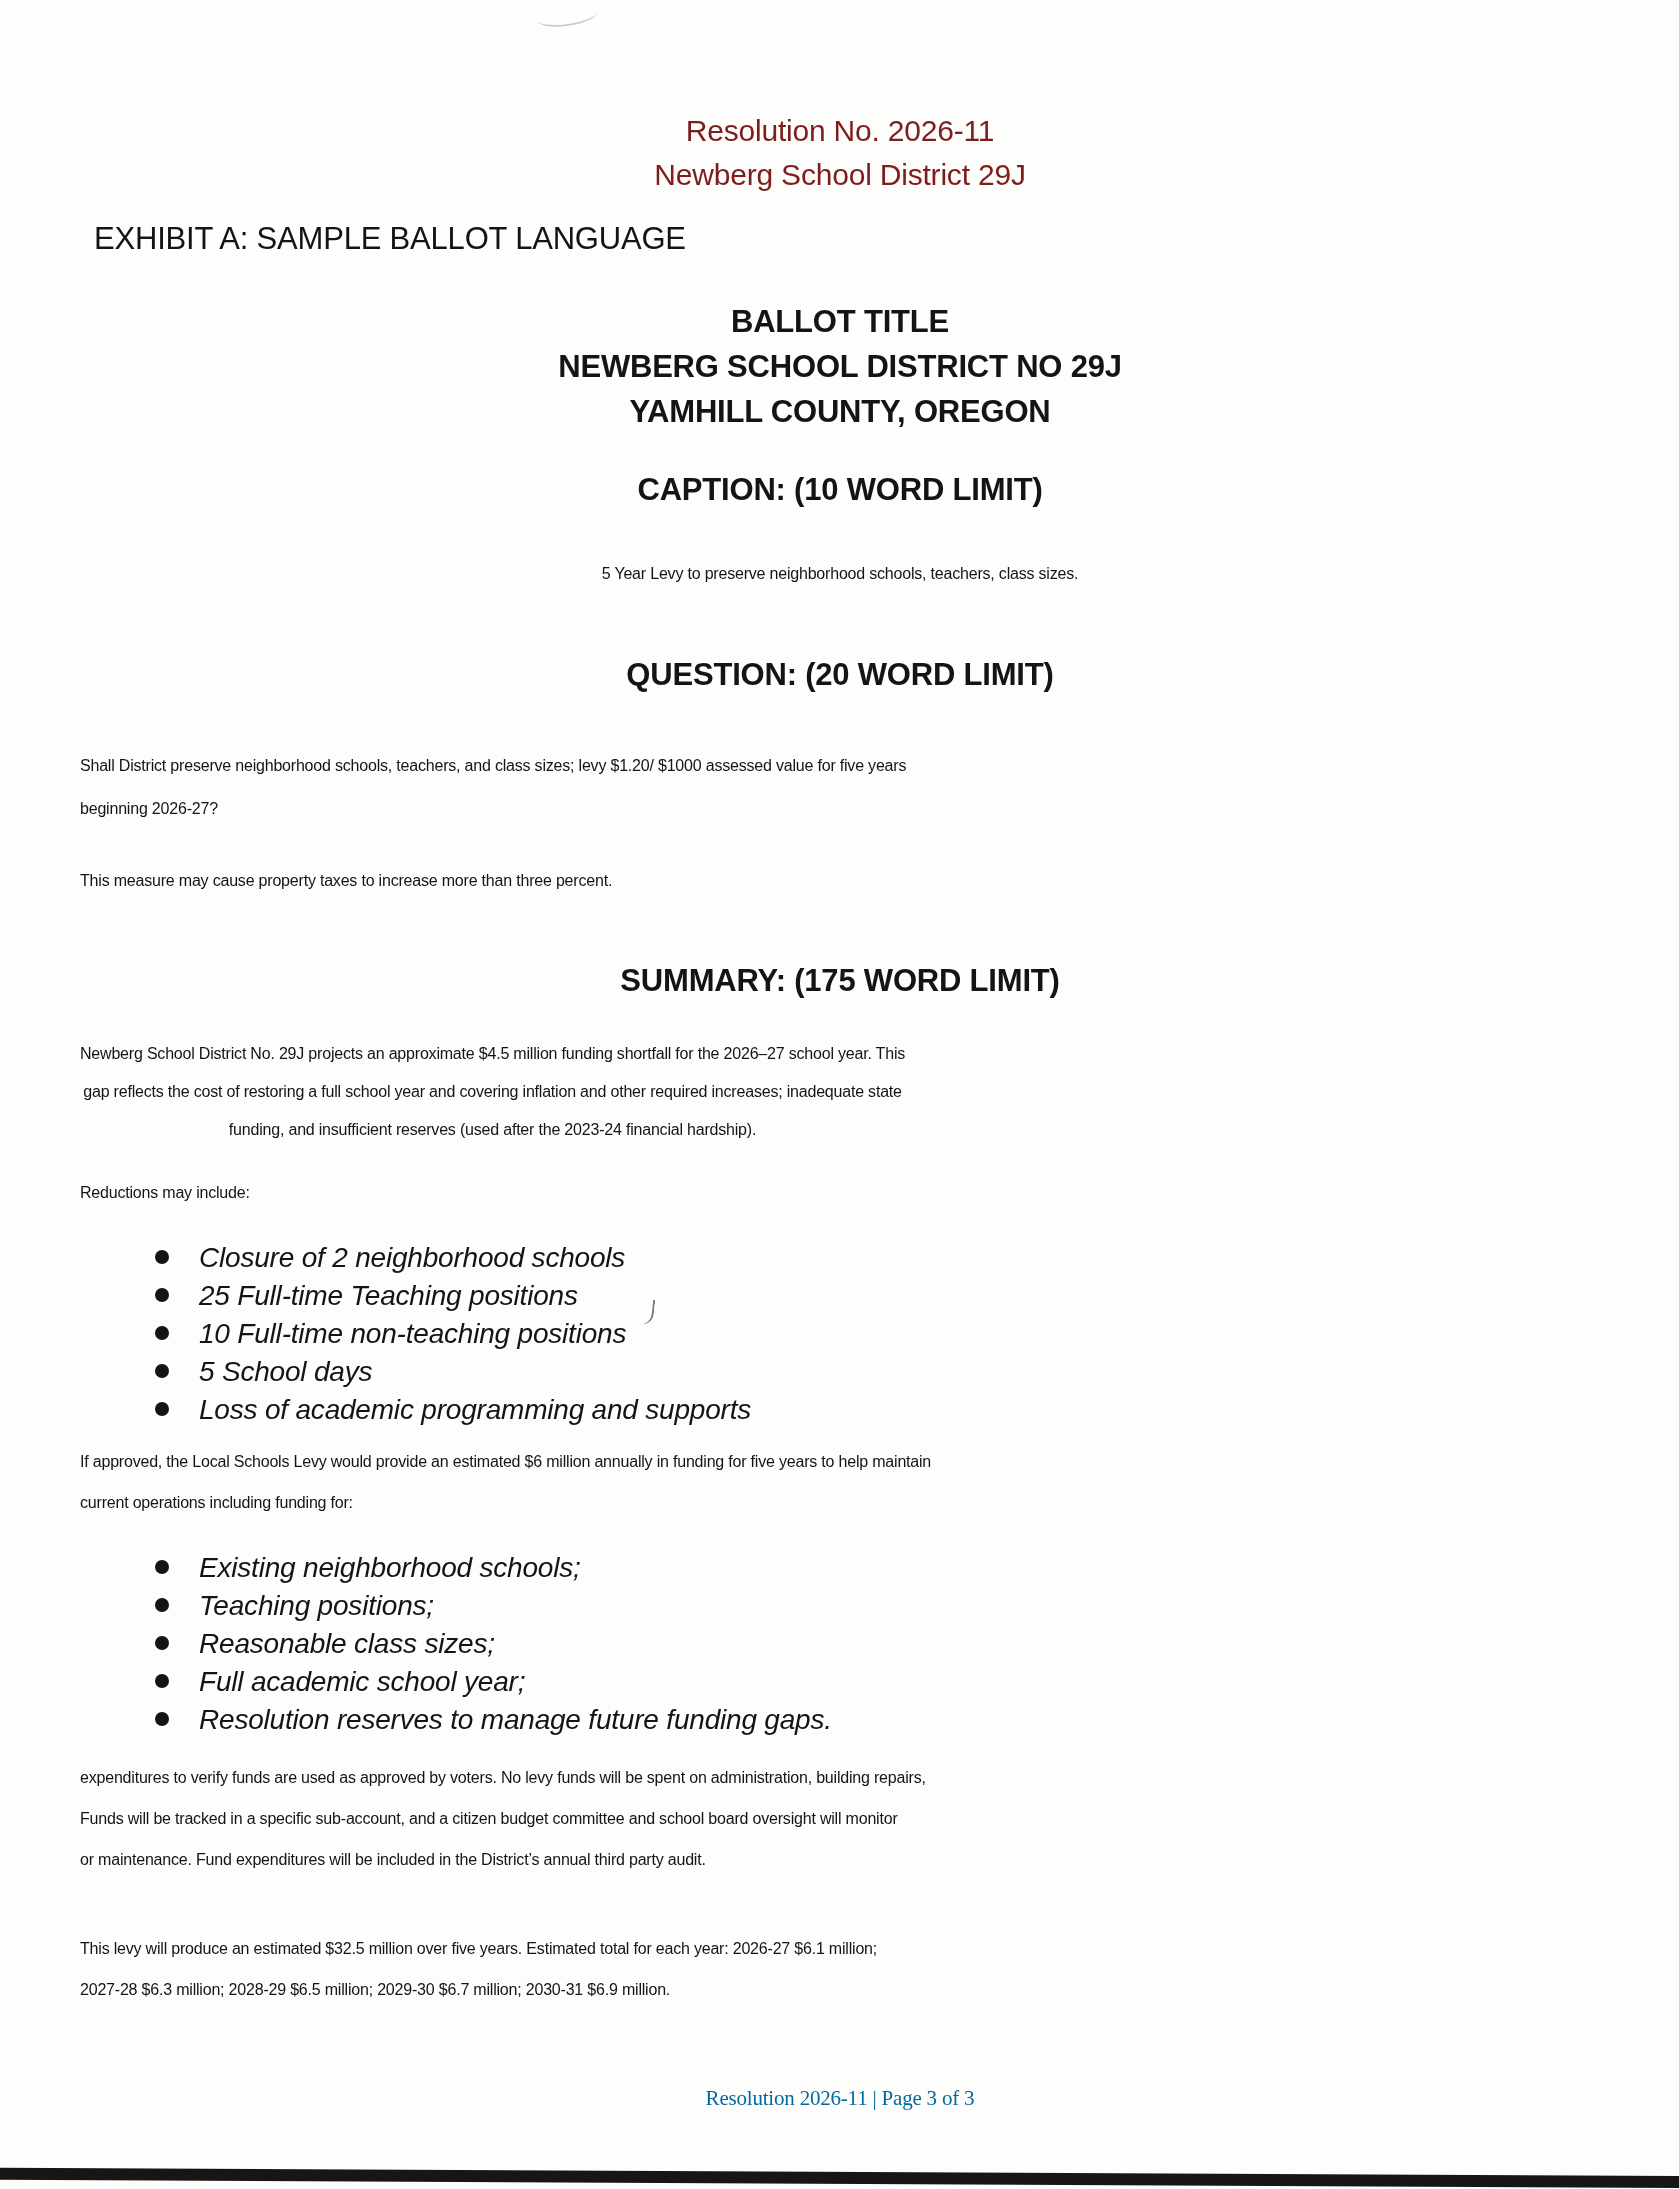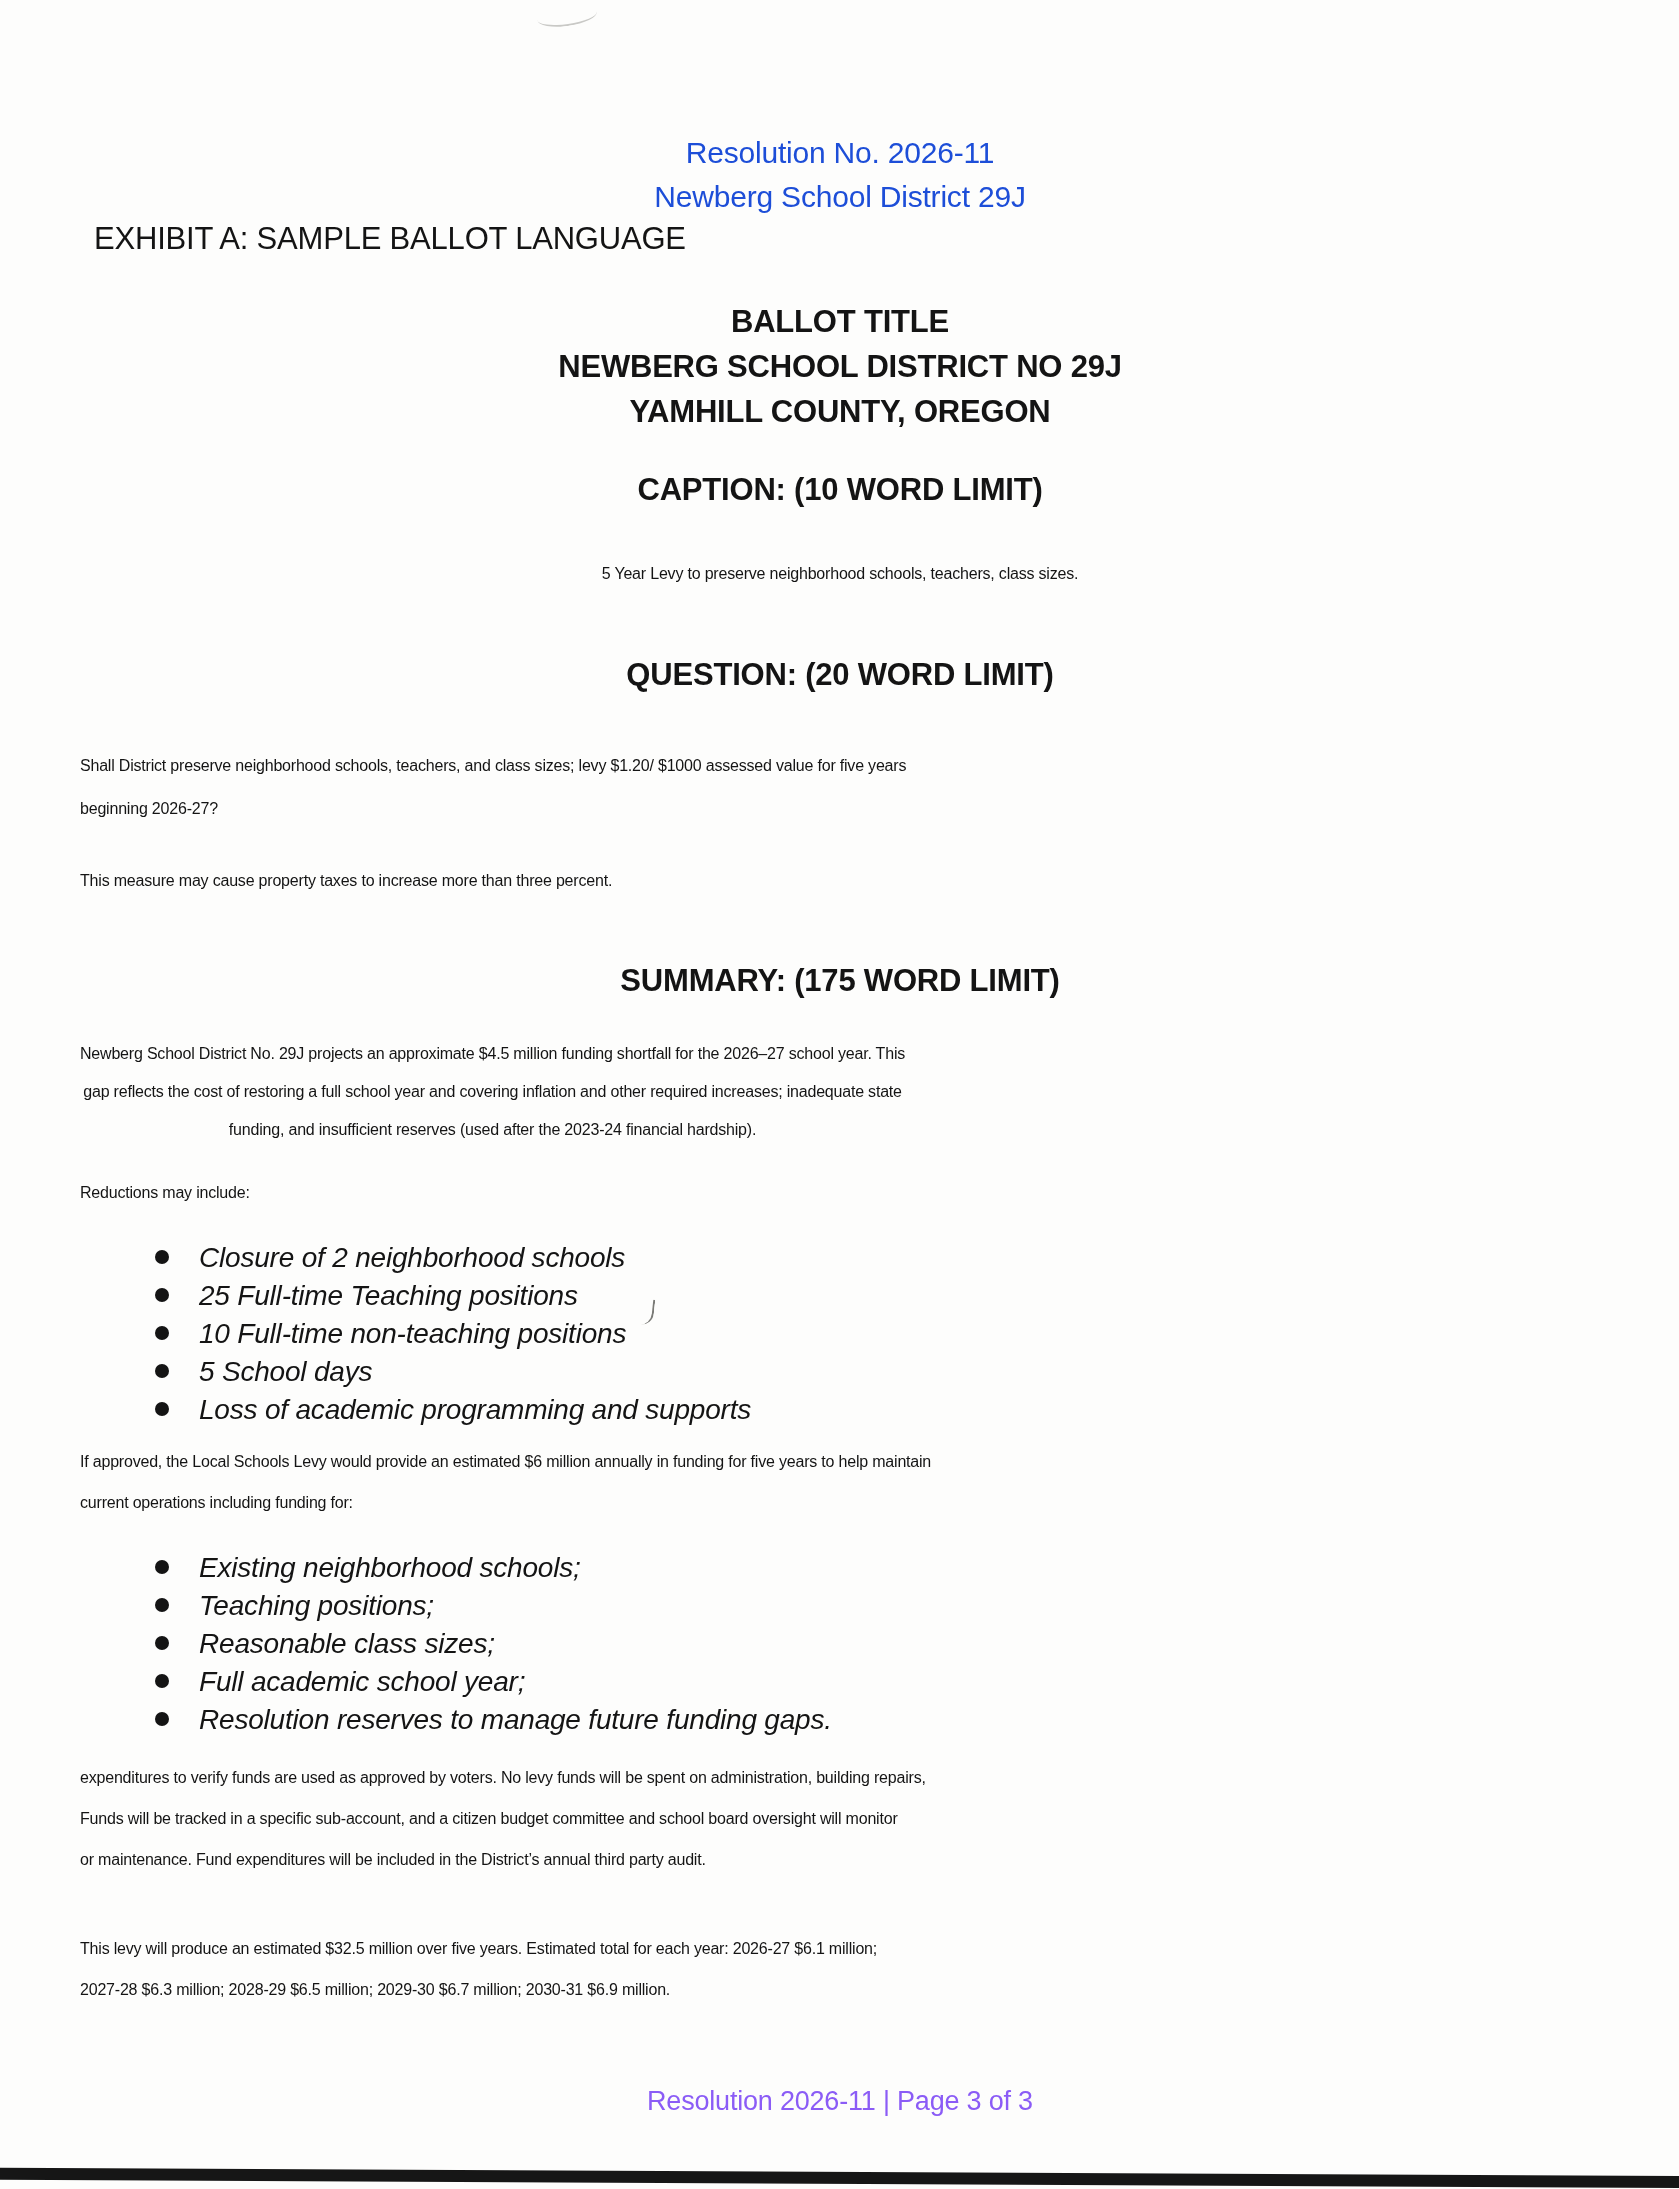--- a/index.html
+++ b/index.html
@@ -14,21 +14,21 @@
     margin: 0 auto;
     background: #fdfdfc;
     overflow: hidden;
     font-family: "Liberation Sans", sans-serif;
     color: #141414;
     letter-spacing: -0.2px;
   }
   .abs { position: absolute; }
   .center { left: 0; right: 0; text-align: center; }
   .bold { font-weight: bold; }
-  .hdr { font-size: 30px; line-height: 44px; color: #1d4ed8; margin-top: 22px; }
+  .hdr { font-size: 30px; line-height: 44px; color: #7f1d1d; }
   .exhibit { left: 94px; top: 221px; font-size: 31px; }
   .title-block { top: 299px; font-size: 31px; line-height: 45px; }
   .sec-heading { font-size: 31px; }
   .body-text { font-size: 16px; }
   .line { white-space: nowrap; }
   .para { left: 80px; }
   .q-lines { line-height: 43px; }
   .p-lines { line-height: 38px; text-align: center; }
   .f-lines { line-height: 41px; }
   ul.blist {
@@ -47,21 +47,21 @@
   .dot {
     position: absolute;
     left: 59px;
     top: 8px;
     width: 14px;
     height: 14px;
     border-radius: 50%;
     background: #141414;
     display: inline-block;
   }
-  .footer { top: 2086px; font-size: 27px; color: #8b5cf6; }
+  .footer { top: 2086px; font-size: 21px; color: #0369a1; font-family: Liberation Serif, serif; }
   .scan-bar {
     position: absolute;
     top: 2172px;
     left: -20px;
     width: 1731px;
     height: 12px;
     background: #161616;
     transform: rotate(0.28deg);
   }
   .scratch-top {

